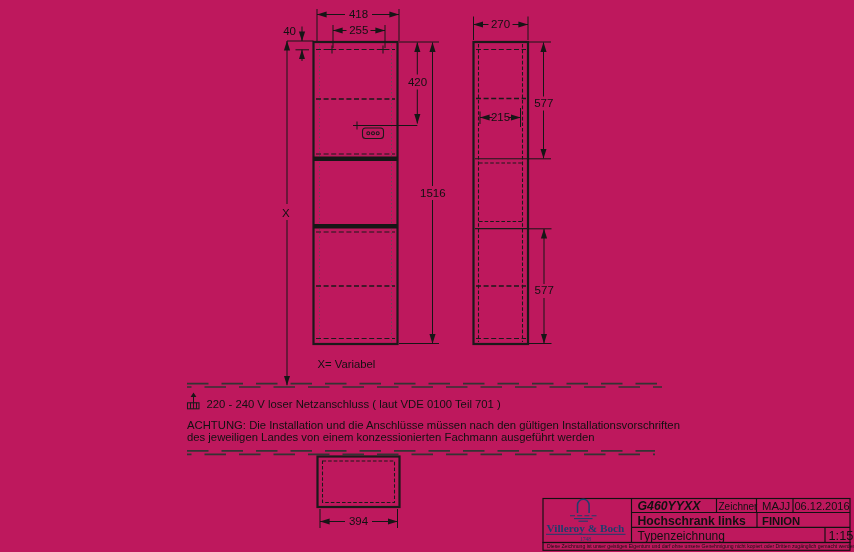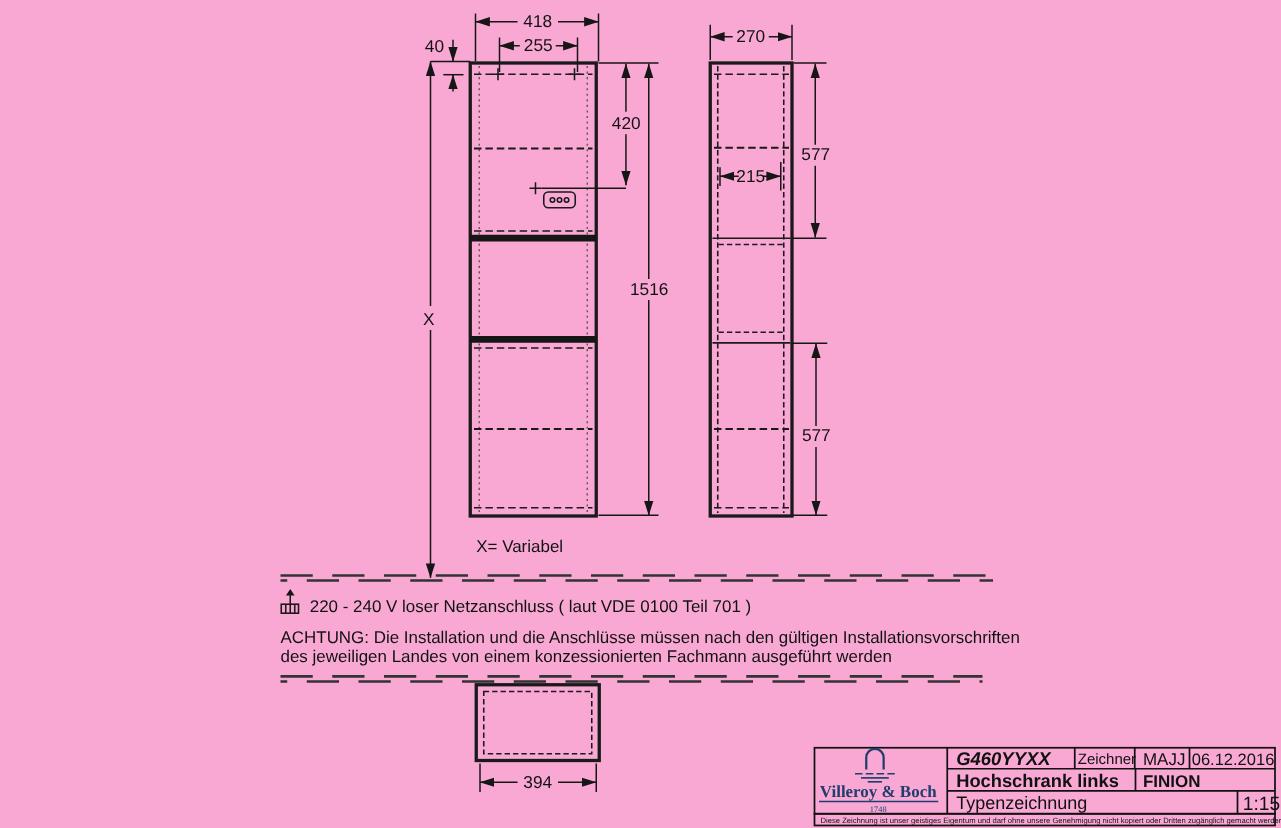--- a/index.html
+++ b/index.html
@@ -1,16 +1,16 @@
 <!DOCTYPE html>
 <html><head>
 <meta charset="utf-8">
 <style>
   html,body{margin:0;padding:0;background:#fff;}
-  .sheet{position:relative;width:854px;height:552px;background:#f9a8d4;
+  .sheet{position:relative;width:854px;height:552px;background:#be185d;
          font-family:"Liberation Sans",sans-serif;overflow:hidden;}
   svg{display:block;}
   svg text{fill:#111;font-family:"Liberation Sans",sans-serif;}
   .t{stroke:#1a1a1a;stroke-width:2.2;fill:none;}
   .n{stroke:#1a1a1a;stroke-width:1.05;fill:none;}
   .s14{stroke-width:1.45;}
   .d5{stroke-dasharray:5 2.6;}
   .d35{stroke-dasharray:3.6 2;}
   .dot{stroke:#555;stroke-width:.9;fill:none;stroke-dasharray:1.4 2.3;}
   .band{fill:#161616;stroke:none;}

